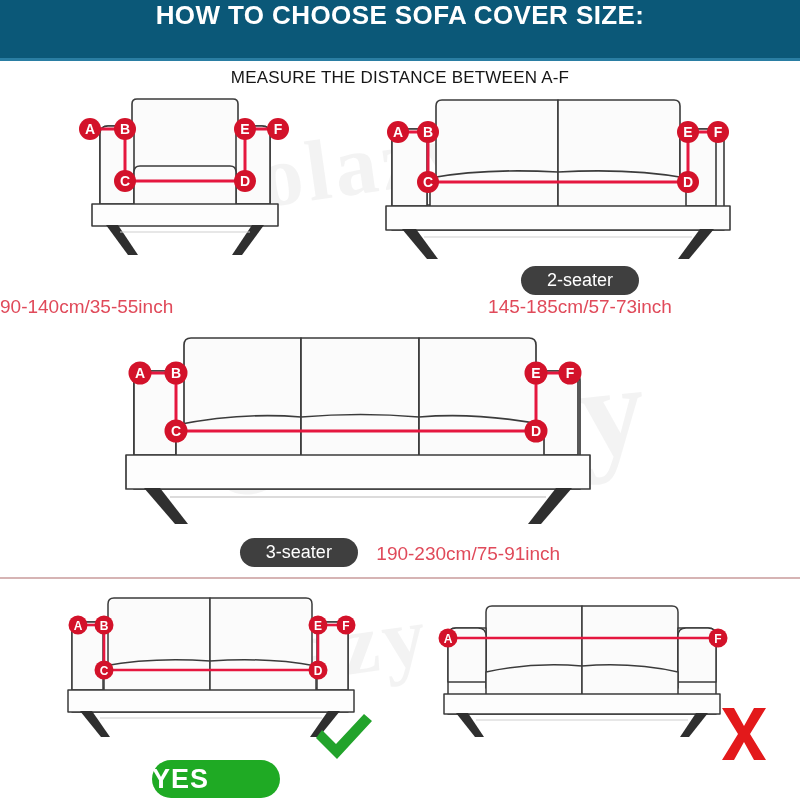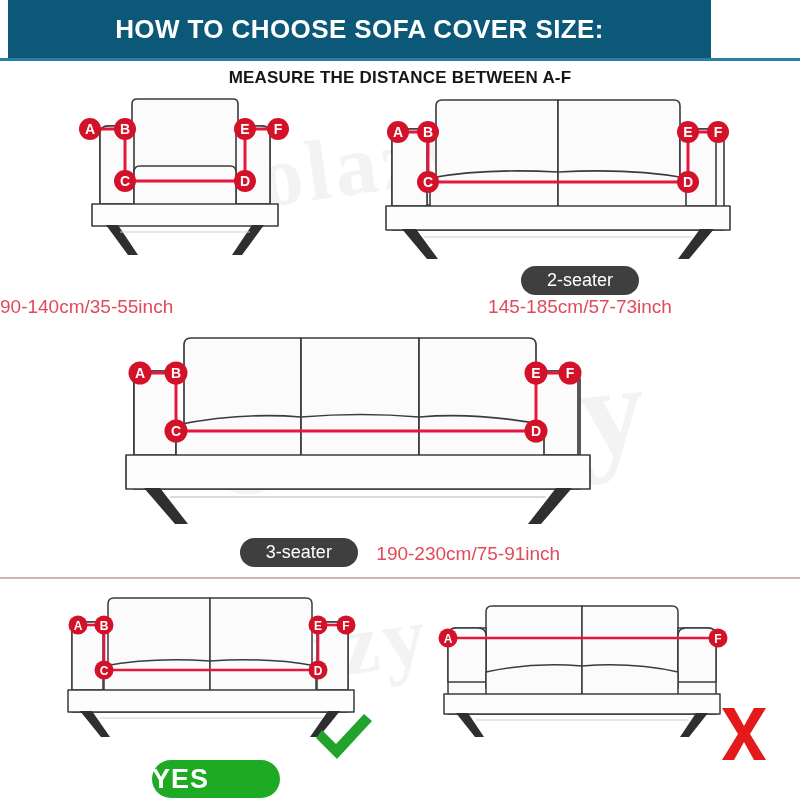--- a/index.html
+++ b/index.html
@@ -6,36 +6,36 @@
   html, body {
     width: 800px; height: 800px;
     background: #ffffff;
     font-family: "Liberation Sans", sans-serif;
     overflow: hidden;
   }
   .page { position: relative; width: 800px; height: 800px; background:#fff; }
 
   
   .header {
-    position: absolute; left: 8px; top: 0; width: 703px; height: 58px;
+    position: absolute; left: 0; top: 0; width: 800px; height: 58px;
     background: #0b5878;
-    display: flex; align-items: center; justify-content: center;
+    display: flex; align-items: flex-start; justify-content: center;
   }
   .header-title {
     color: #ffffff; font-size: 26px; font-weight: bold;
     letter-spacing: 0.4px; white-space: nowrap;
   }
   .header-underline {
     position: absolute; left:0; top:58px; width:800px; height:3px;
     background:#2a7ea3;
   }
 
   .subtitle {
     position: absolute; left: 0; top: 68px; width: 800px;
-    text-align: center; color:#161616; font-size: 17px; font-weight: bold;
+    text-align: center; color:#161616; font-size: 17px; font-weight: normal;
     letter-spacing: 0.2px;
   }
 
   
   .watermark {
     position: absolute; font-family: "Liberation Serif", serif;
     color: rgba(120,120,120,0.085); font-weight: bold;
     letter-spacing: 4px; pointer-events: none; user-select: none;
   }
   .wm1 { left: 170px; top: 120px; font-size: 86px; transform: rotate(-8deg); }

